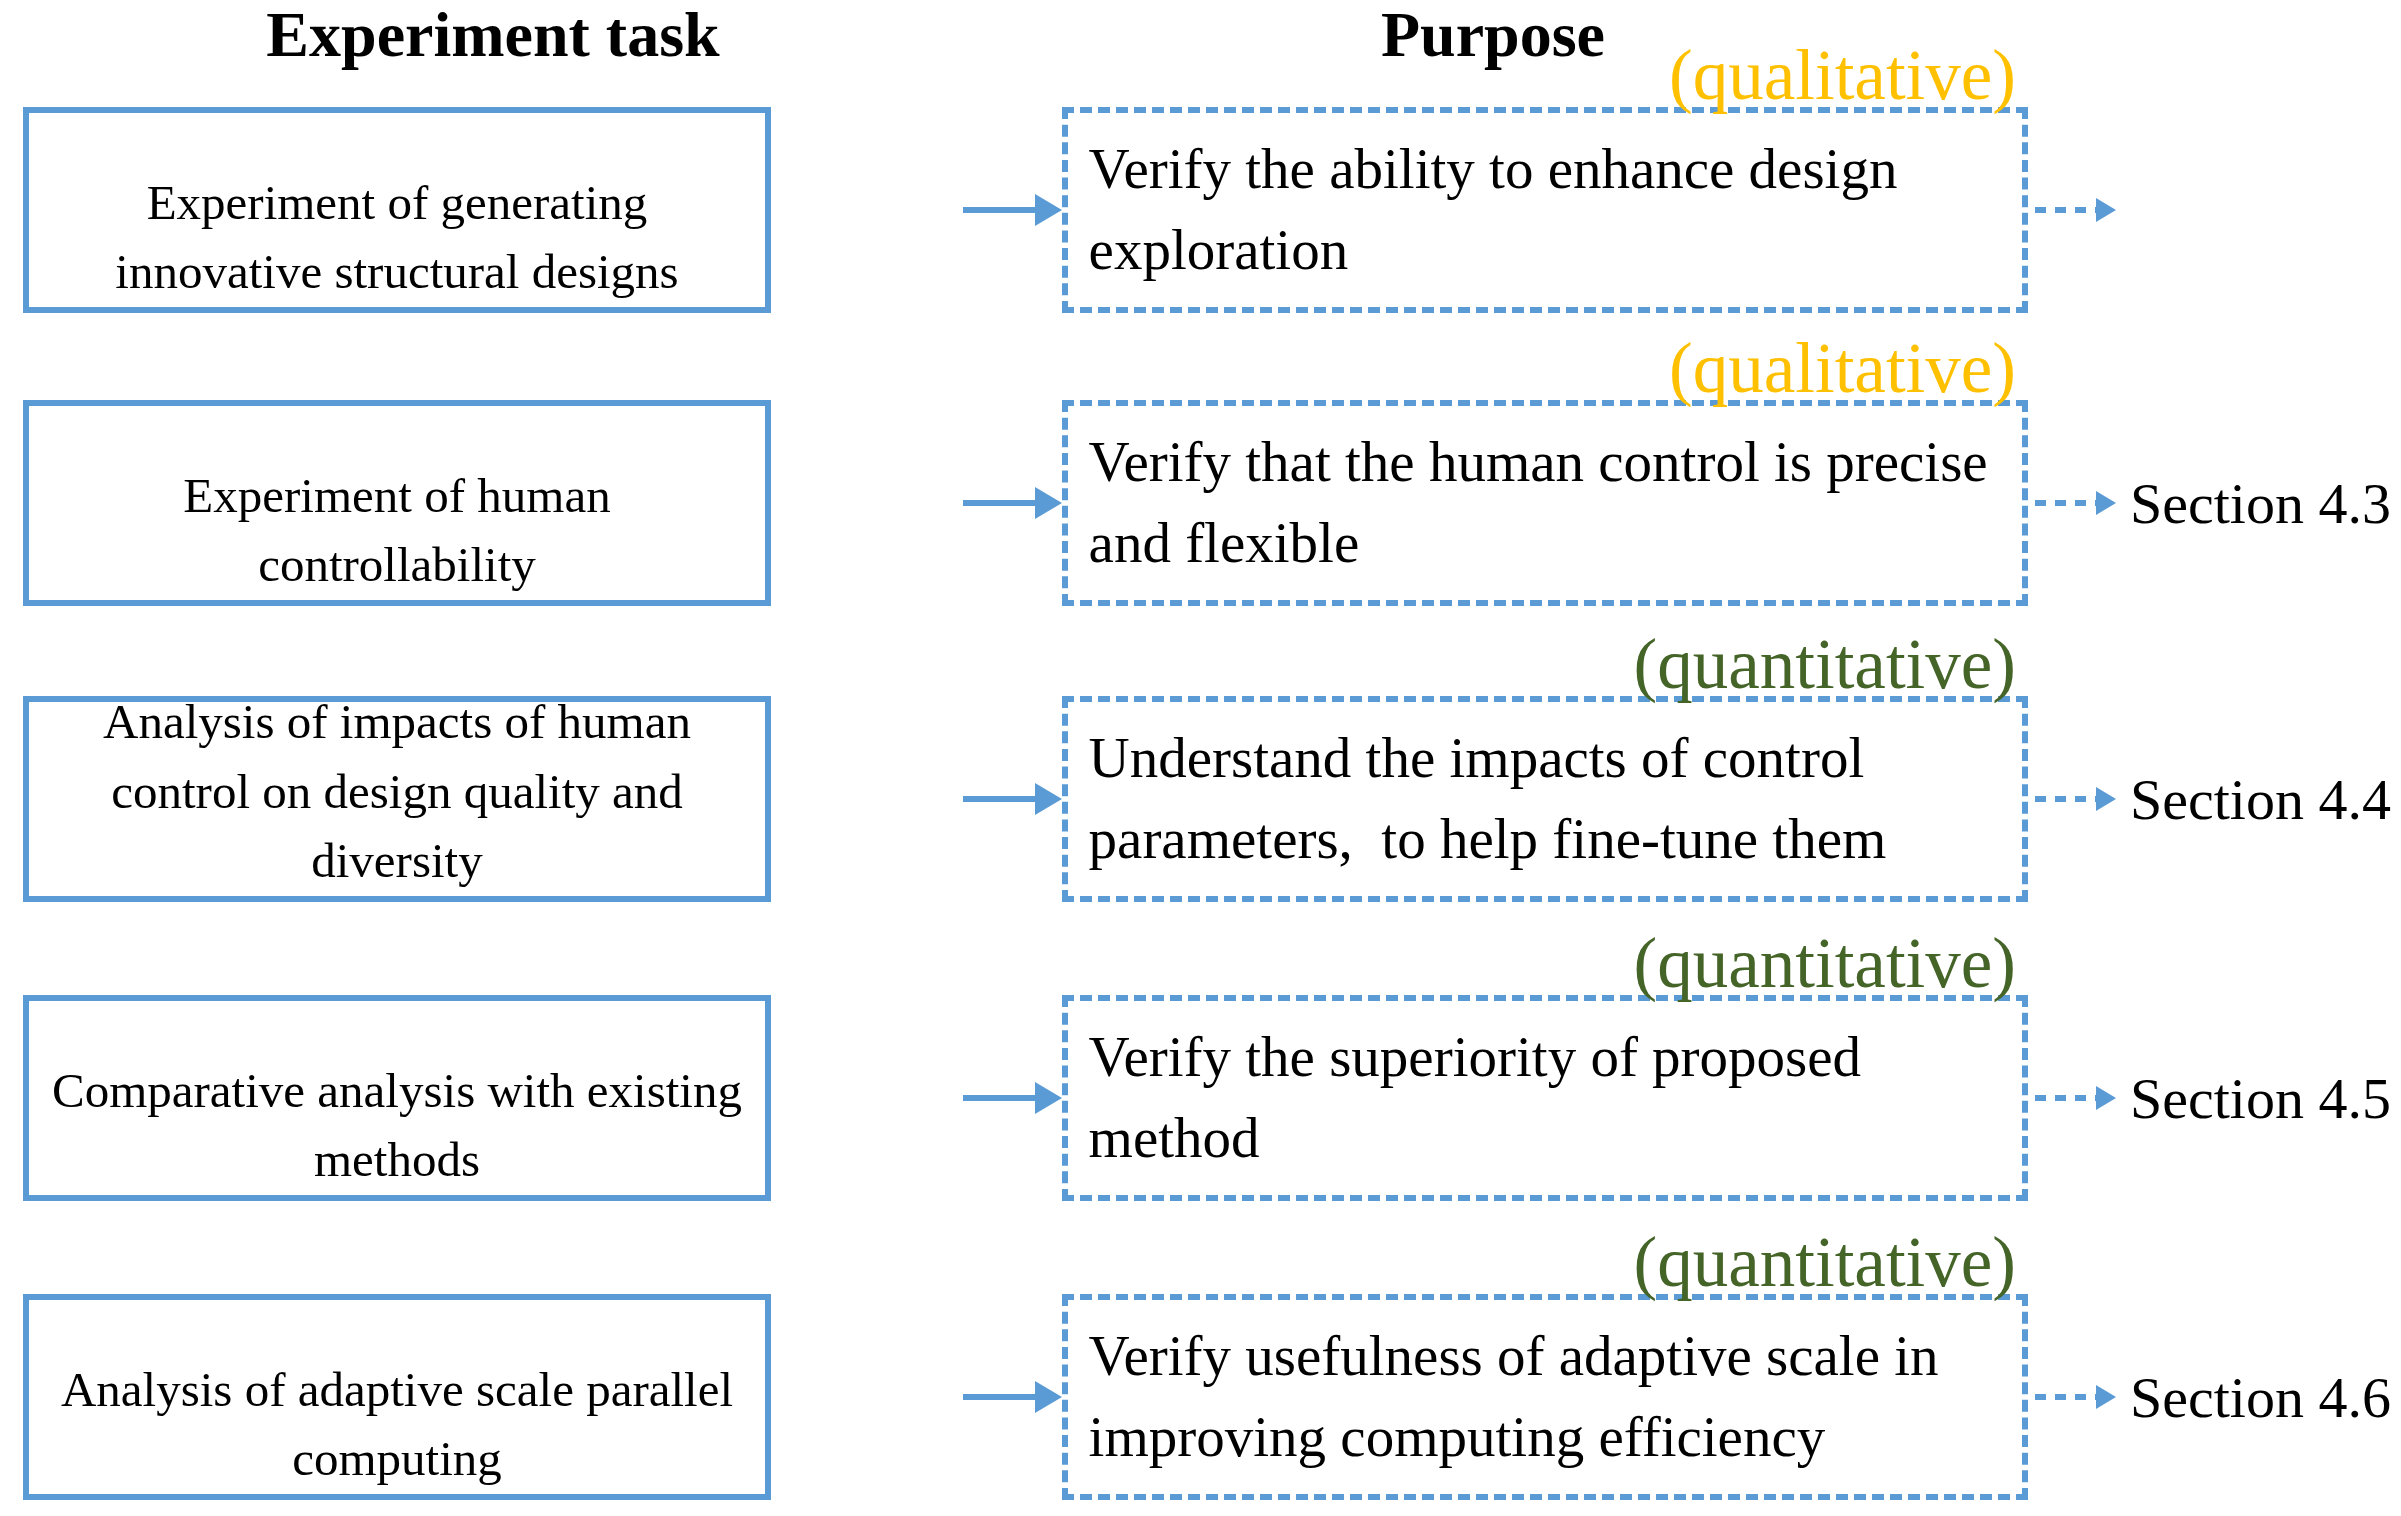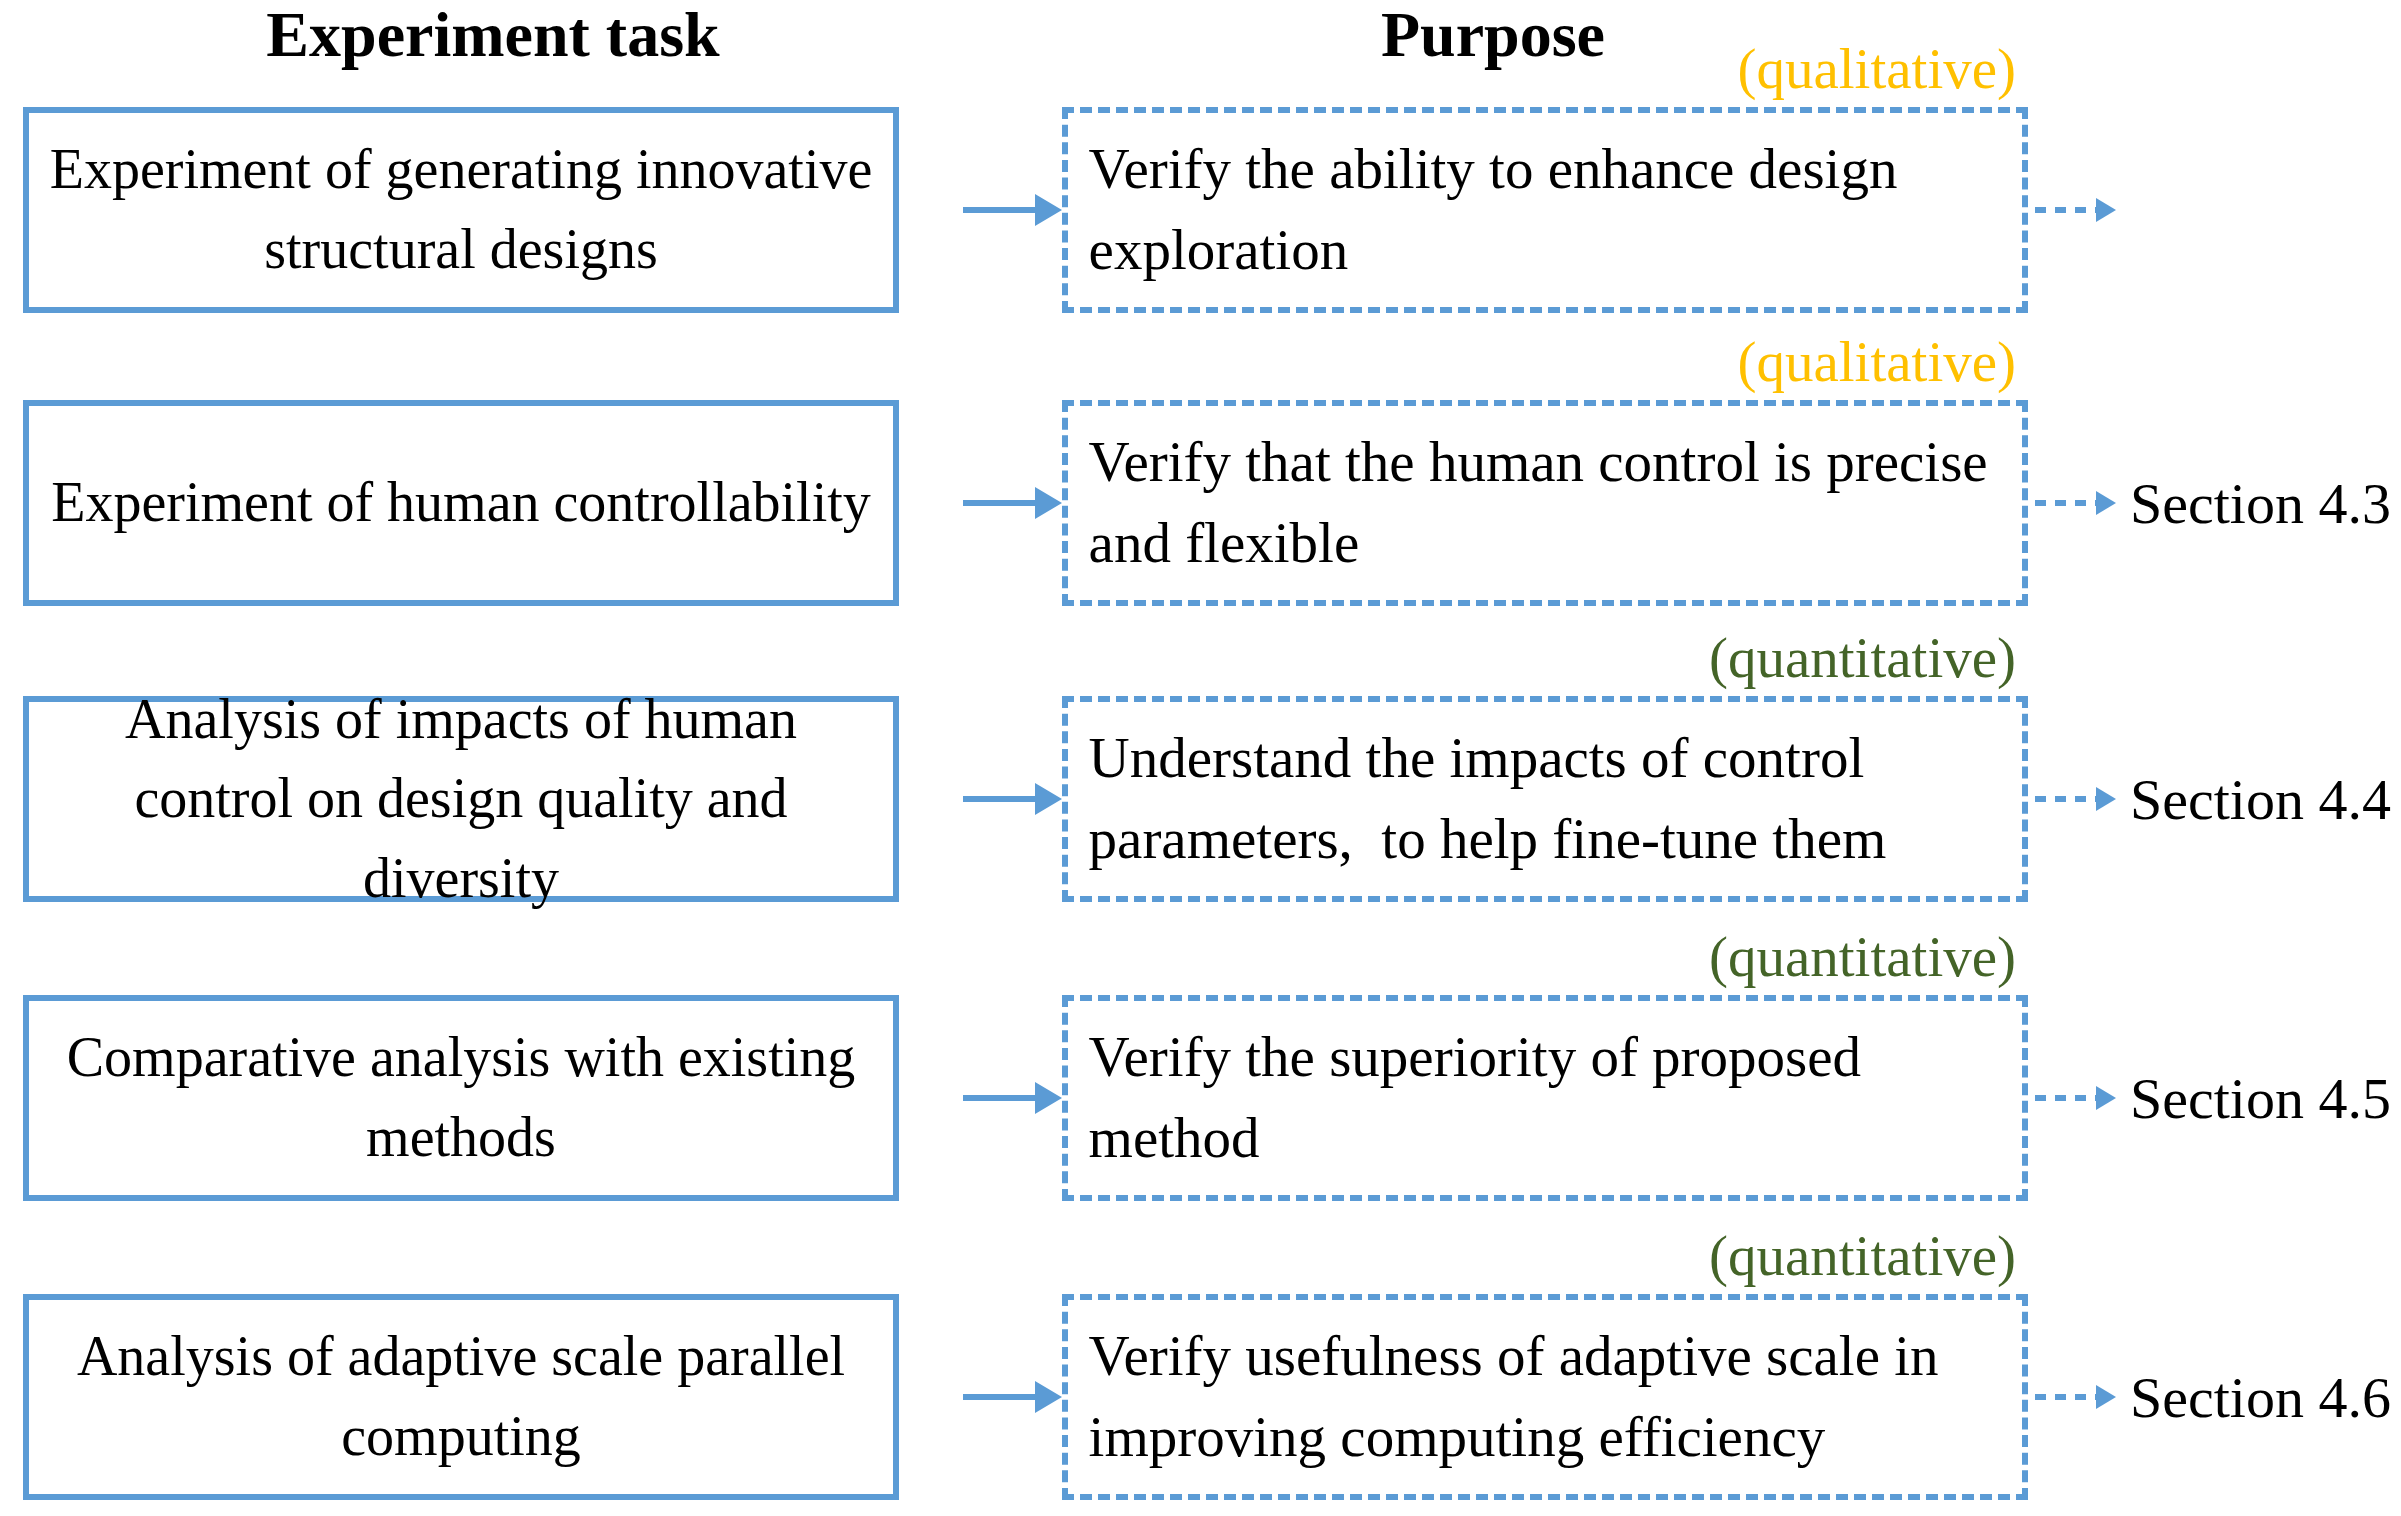--- a/index.html
+++ b/index.html
@@ -15,37 +15,37 @@
   .col-header{
     position:absolute;top:0;font-size:64px;font-weight:bold;text-align:center;line-height:1.1;
   }
   .task-header{left:23px;width:940px;}
   .purpose-header{left:1010px;width:966px;}
 
   .row{position:absolute;left:0;width:100%;height:206px;}
   .r1{top:107px;} .r2{top:400px;} .r3{top:696px;} .r4{top:995px;} .r5{top:1294px;}
 
   .task-box{
-    position:absolute;left:23px;width:876px;height:100%;
+    position:absolute;left:23px;width:748px;height:100%;
     border:6.9px solid var(--blue);box-sizing:border-box;
-    display:flex;align-items:center;justify-content:center;
-    text-align:center;padding:0 20.6px;font-size:56px;line-height:1.42;
+    display:flex;align-items:flex-end;justify-content:center;
+    text-align:center;padding:0 20.6px;font-size:49px;line-height:1.42;
   }
   .solid-arrow{position:absolute;left:963px;width:99px;height:100%;display:flex;align-items:center;}
   .solid-arrow .shaft{flex:1 1 auto;height:6.9px;background:var(--blue);}
   .solid-arrow .head{width:0;height:0;border-top:16.3px solid transparent;border-bottom:16.3px solid transparent;border-left:27.5px solid var(--blue);}
 
   .purpose-wrap{position:absolute;left:1062px;width:966px;height:100%;}
   .purpose-box{
     width:100%;height:100%;border:6px dashed var(--blue);box-sizing:border-box;
     display:flex;align-items:center;justify-content:center;
     padding:0 20.6px;font-size:57px;line-height:1.42;
   }
   .purpose-box span{white-space:pre-wrap;}
-  .type-label{position:absolute;right:12px;top:-67px;font-size:57px;line-height:1;}
+  .type-label{position:absolute;right:12px;top:-67px;font-size:71px;line-height:1;}
   .type-label.qualitative{color:var(--qualitative);}
   .type-label.quantitative{color:var(--quantitative);margin-left:48px;}
 
   .dashed-arrow{position:absolute;left:2035px;width:81px;height:100%;display:flex;align-items:center;}
   .dashed-arrow .shaft{flex:1 1 auto;height:6.9px;background:repeating-linear-gradient(90deg,var(--blue) 0 11.2px,transparent 11.2px 20px);}
   .dashed-arrow .head{width:0;height:0;border-top:12px solid transparent;border-bottom:12px solid transparent;border-left:20.6px solid var(--blue);}
 
   .section-label{
     position:absolute;left:2130px;width:272px;height:100%;
     display:flex;align-items:center;font-size:58px;white-space:nowrap;

